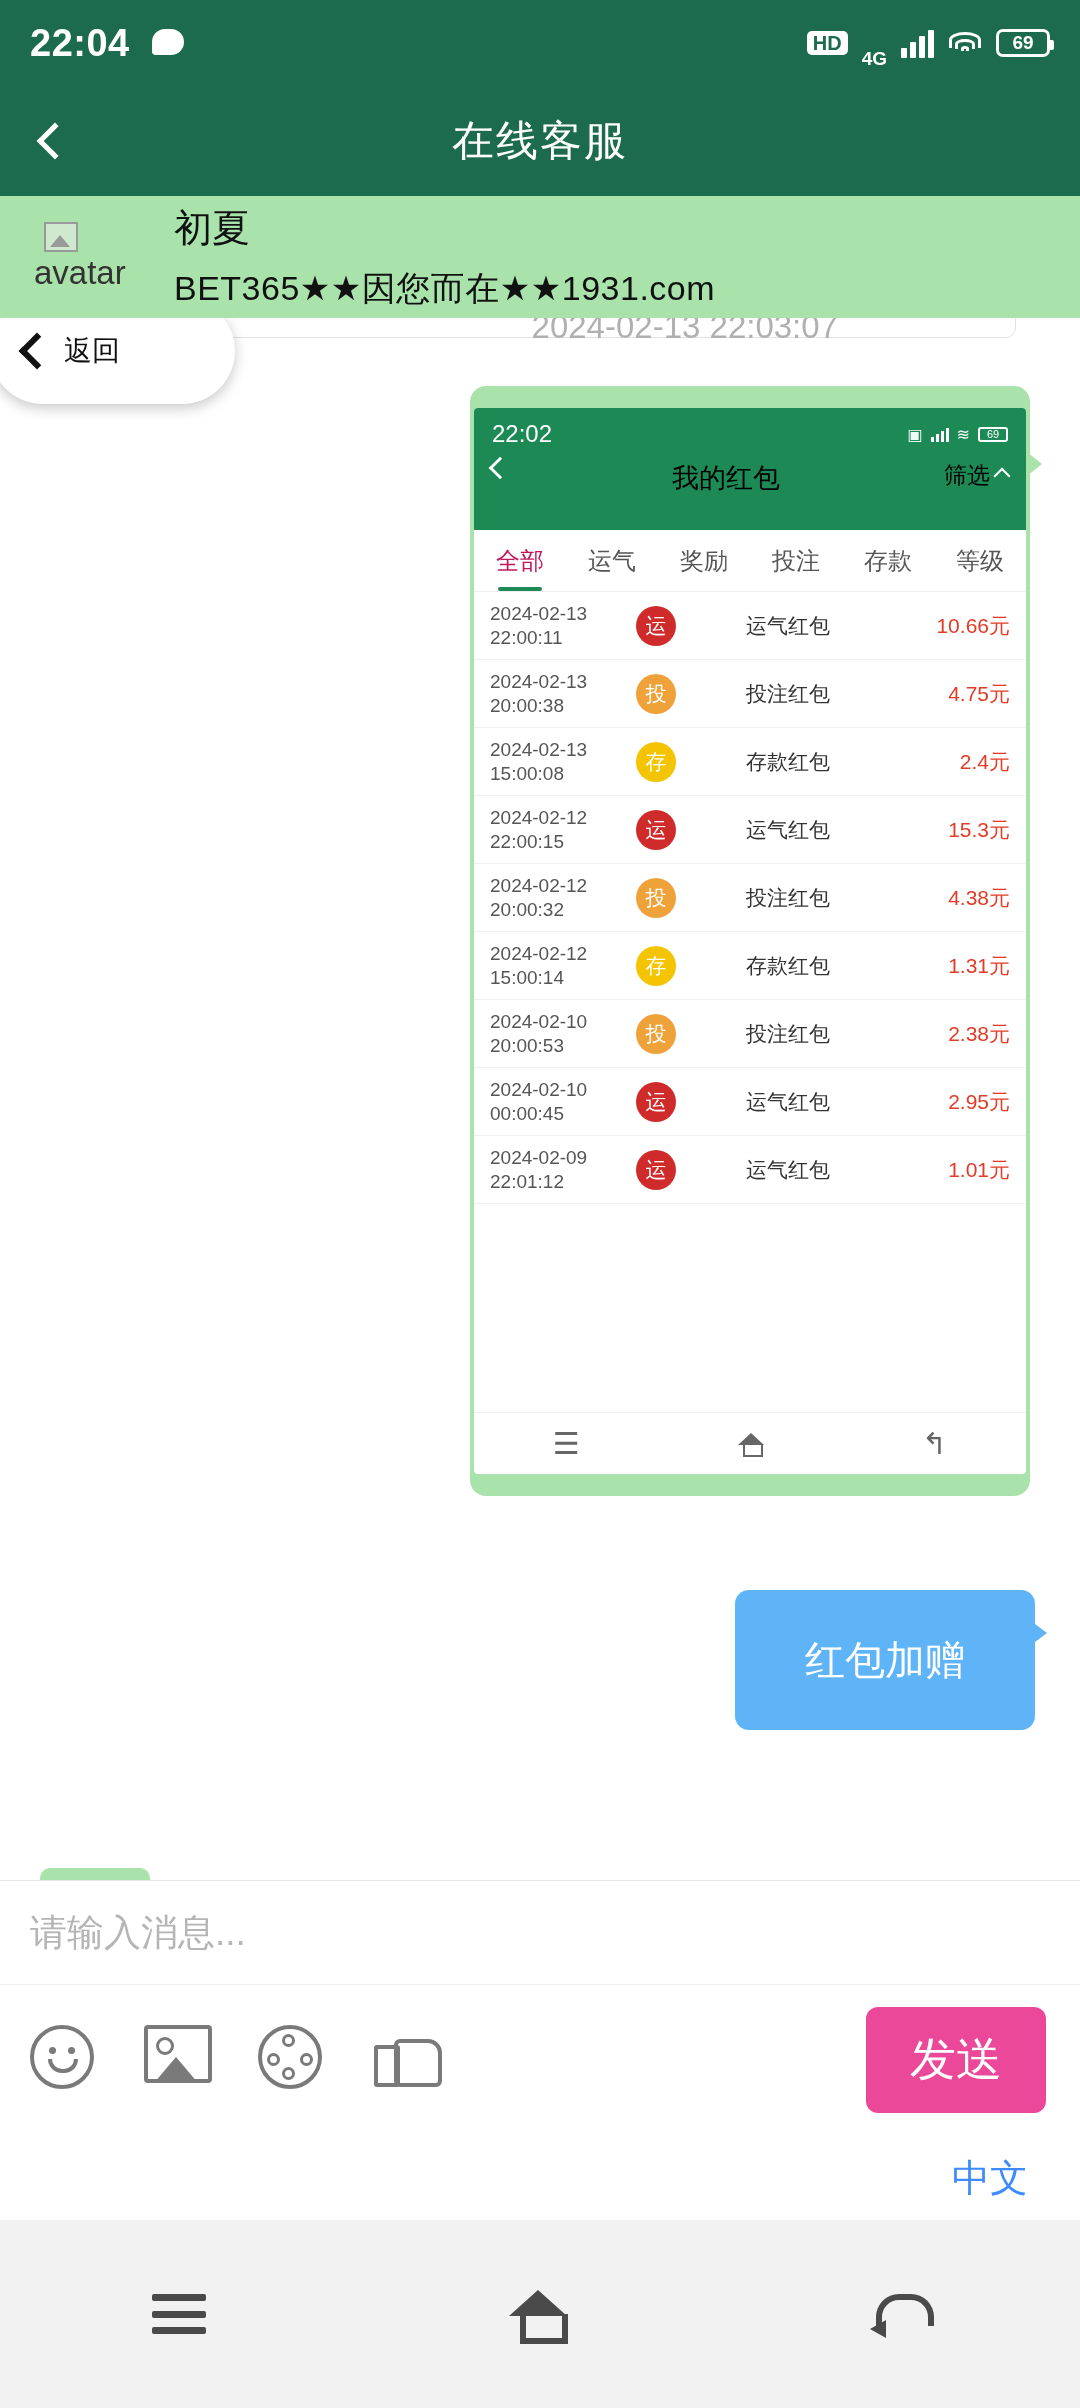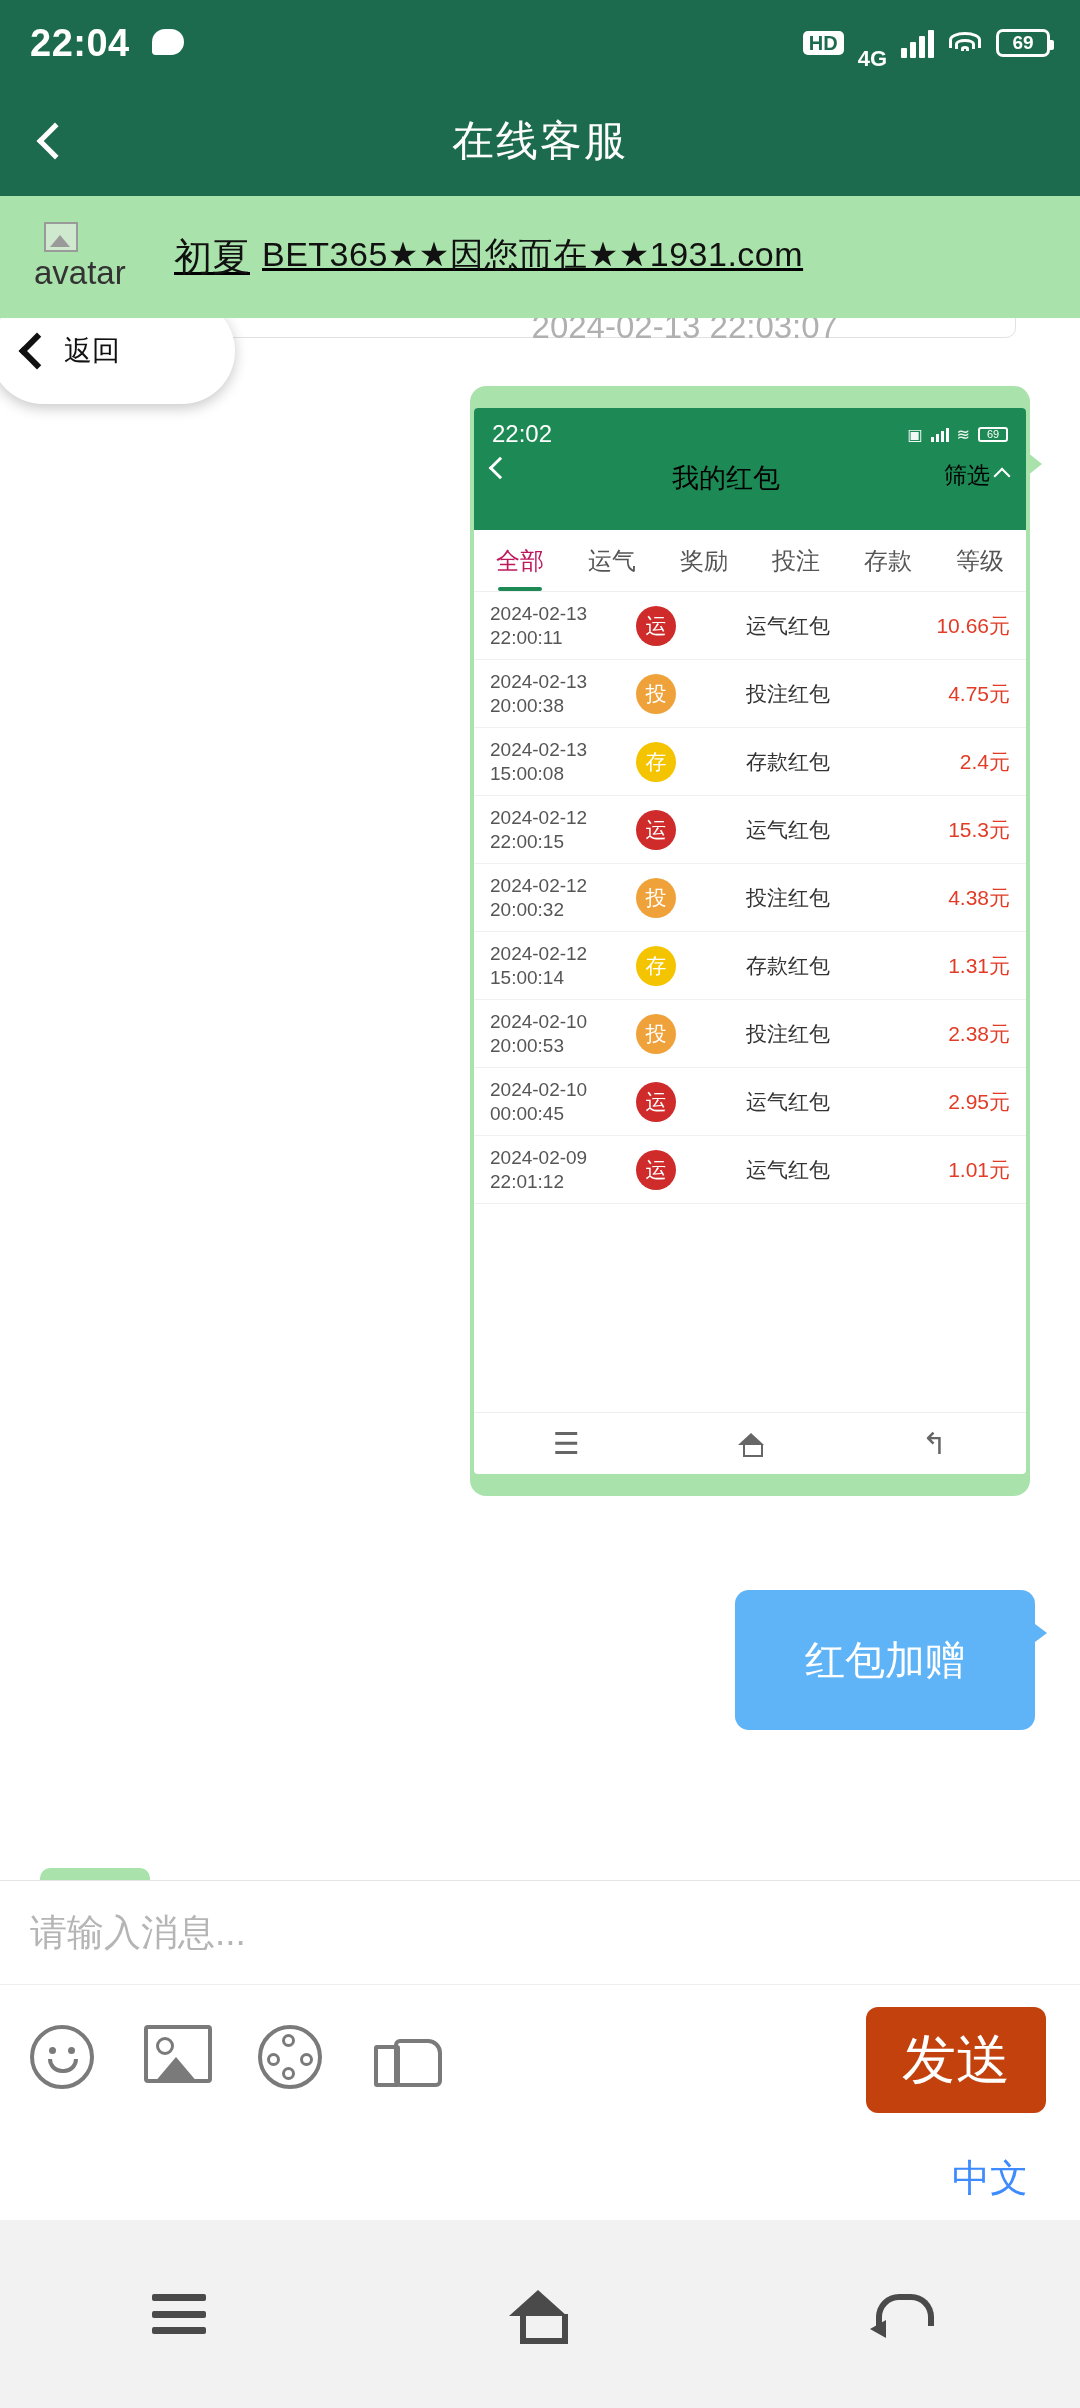--- a/index.html
+++ b/index.html
@@ -24,21 +24,21 @@
   .sb-chat-icon { width:34px; height:28px; position:relative; }
   .sb-chat-icon .bubble {
     width:32px;height:26px;background:#fff;border-radius:14px 14px 14px 4px;
     display:block;
   }
   .sb-right { display:flex; align-items:center; gap:14px; }
   .hd-badge {
     background:#ffffff; color:#1d6b4e; font-size:20px; font-weight:700;
     border-radius:5px; padding:2px 6px; line-height:1;
   }
-  .net-4g { font-size:22px; font-weight:700; position:relative; top:-8px;margin-top:48px; }
+  .net-4g { font-size:19px; font-weight:700; position:relative; top:-8px;margin-top:48px; }
   .bars { display:flex; align-items:flex-end; gap:3px; height:30px; }
   .bars i { display:block; width:6px; background:#fff; border-radius:1px; }
   .bars i:nth-child(1){height:10px} .bars i:nth-child(2){height:16px}
   .bars i:nth-child(3){height:22px} .bars i:nth-child(4){height:28px}
   .wifi { width:34px; height:26px; position:relative; }
   .wifi span{position:absolute;left:50%;transform:translateX(-50%);border:3px solid #fff;border-bottom:none;border-radius:50% 50% 0 0;}
   .wifi .w1{width:32px;height:16px;top:2px}
   .wifi .w2{width:20px;height:10px;top:9px}
   .wifi .w3{width:8px;height:5px;top:16px}
   .battery {
@@ -72,21 +72,21 @@
     display:flex; flex-direction:column; align-items:flex-start;
   }
   .broken-img .glyph {
     width:34px;height:30px;border:2px solid #9a9a9a;background:#cfe9cf;
     position:relative; margin-left:10px; margin-bottom:2px;
   }
   .broken-img .glyph:after{
     content:""; position:absolute; left:4px; bottom:3px; width:0;height:0;
     border-left:10px solid transparent;border-right:10px solid transparent;border-bottom:12px solid #9a9a9a;
   }
-  .agent-texts { display:flex; flex-direction:row; gap:12px;text-decoration:underline; }
+  .agent-texts { display:flex; flex-direction:column; gap:12px; }
   .agent-name { font-size:38px; color:#111; }
   .agent-sub { font-size:34px; color:#111; letter-spacing:0.5px; }
 
   
   .chat {
     position:absolute; top:318px; left:0; width:1080px; height:1562px;
     background:#ffffff; overflow:hidden;
   }
   .msg-partial {
     position:absolute; top:-60px; left:196px; width:820px; height:80px;
@@ -210,21 +210,21 @@
   .ic-reel i{position:absolute;width:13px;height:13px;border:3px solid #7a7a7a;border-radius:50%;}
   .ic-reel i:nth-child(1){left:20px;top:5px}
   .ic-reel i:nth-child(2){left:5px;top:24px}
   .ic-reel i:nth-child(3){right:5px;top:24px}
   .ic-reel i:nth-child(4){left:20px;bottom:5px}
   .ic-thumb{width:64px;height:64px;position:relative;}
   .ic-thumb:before{content:"";position:absolute;left:2px;bottom:2px;width:18px;height:34px;border:4px solid #7a7a7a;border-radius:3px;}
   .ic-thumb:after{content:"";position:absolute;left:22px;bottom:2px;width:40px;height:40px;border:4px solid #7a7a7a;border-radius:6px 14px 6px 6px;}
   .send-btn {
     position:absolute; right:34px; top:22px; width:180px; height:106px;
-    background:#c2410c; border-radius:12px; color:#fff; font-size:54px;
+    background:#ec4899; border-radius:12px; color:#fff; font-size:46px;
     display:flex; align-items:center; justify-content:center;
   }
   .lang-row {
     position:absolute; top:254px; left:0; width:1080px; height:86px;
     display:flex; align-items:center; justify-content:flex-end; padding-right:52px;
     color:#3d8bff; font-size:38px;
   }
 
   
   .sysnav {

